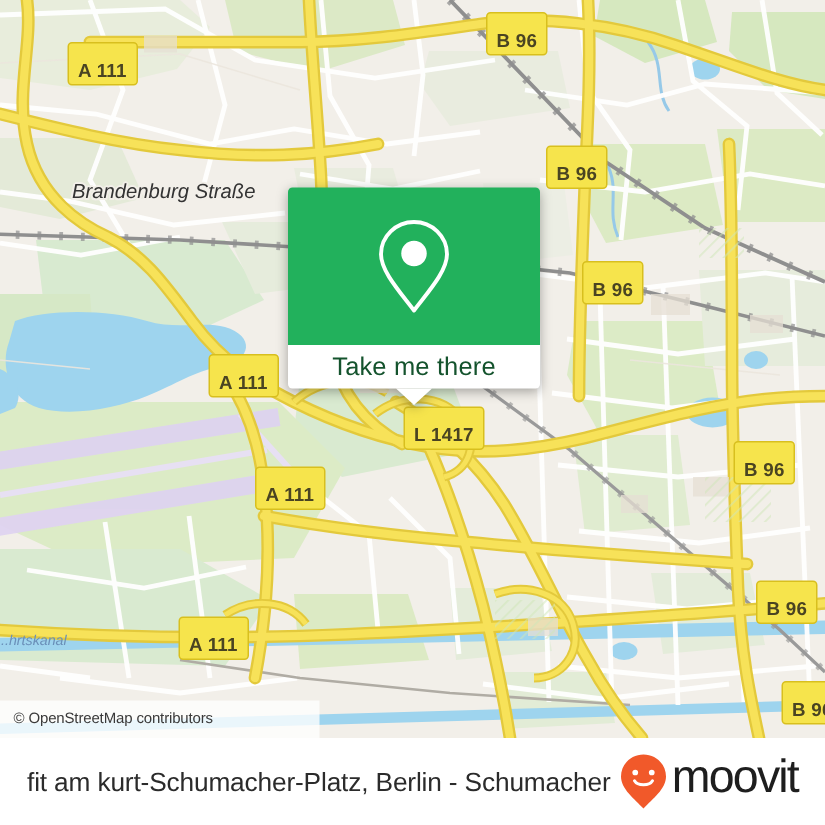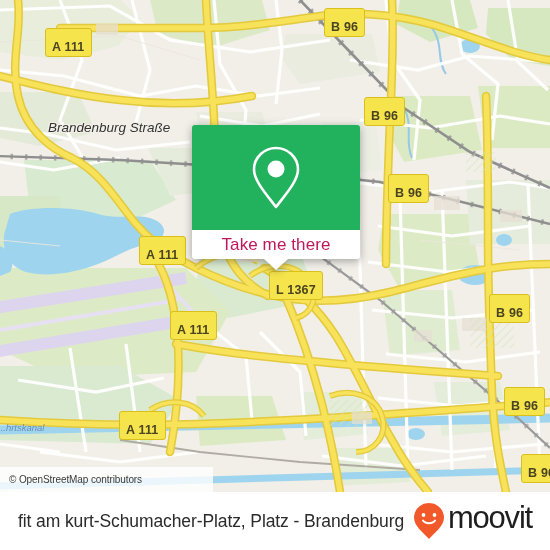--- a/index.html
+++ b/index.html
@@ -33,21 +33,21 @@
   .callout-green{
     background:#22b15c;height:105px;border-radius:3px 3px 0 0;
     display:flex;align-items:center;justify-content:center;
   }
   .callout-white{
     background:#ffffff;height:29px;border-radius:0 0 3px 3px;
     display:flex;align-items:center;justify-content:center;
     position:relative;
   }
   .callout-label{
-    font-size:17px;color:#be185d;letter-spacing:.1px;
+    font-size:17px;color:#14532d;letter-spacing:.1px;
   }
   .callout-tail{
     position:absolute;left:50%;transform:translateX(-50%);
     bottom:-11px;width:0;height:0;
     border-left:12px solid transparent;
     border-right:12px solid transparent;
     border-top:11px solid #ffffff;
   }
 
   
@@ -269,21 +269,21 @@
 
     <div class="placename" style="left:48px;top:120px;">Brandenburg Straße</div>
 
     <div class="waterlabel" style="left:-2px;top:422px;">...hrtskanal</div>
 
     <div class="shield" style="left:45px;top:28px;">A 111</div>
     <div class="shield" style="left:324px;top:8px;">B 96</div>
     <div class="shield" style="left:364px;top:97px;">B 96</div>
     <div class="shield" style="left:388px;top:174px;">B 96</div>
     <div class="shield" style="left:139px;top:236px;">A 111</div>
-    <div class="shield" style="left:269px;top:271px;">L 1367</div>
+    <div class="shield" style="left:269px;top:271px;">L 1417</div>
     <div class="shield" style="left:170px;top:311px;">A 111</div>
     <div class="shield" style="left:489px;top:294px;">B 96</div>
     <div class="shield" style="left:504px;top:387px;">B 96</div>
     <div class="shield" style="left:119px;top:411px;">A 111</div>
     <div class="shield" style="left:521px;top:454px;">B 96</div>
 
     <div class="attrib-bar">
       <span class="attrib-text">© OpenStreetMap contributors</span>
     </div>
   </div>
@@ -295,21 +295,21 @@
         <circle cx="29" cy="26" r="8.5" fill="#ffffff"></circle>
       </svg>
     </div>
     <div class="callout-white">
       <span class="callout-label">Take me there</span>
       <span class="callout-tail"></span>
     </div>
   </div>
 
   <div id="footer">
-    <span class="footer-title">fit am kurt-Schumacher-Platz, Platz - Brandenburg</span>
+    <span class="footer-title">fit am kurt-Schumacher-Platz, Berlin - Schumacher</span>
     <span class="brand">
       <svg width="34" height="38" viewBox="0 0 34 38">
         <path d="M17 1 C8.7 1 2 7.6 2 15.6 C2 24 11 30.5 17 37 C23 30.5 32 24 32 15.6 C32 7.6 25.3 1 17 1 Z" fill="#f1592a"></path>
         <circle cx="11.5" cy="13" r="1.9" fill="#ffffff"></circle>
         <circle cx="22.5" cy="13" r="1.9" fill="#ffffff"></circle>
         <path d="M11 18.5 C13 22 21 22 23 18.5" fill="none" stroke="#ffffff" stroke-width="2" stroke-linecap="round"></path>
       </svg>
       <span class="brand-word">moovit</span>
     </span>
   </div>

